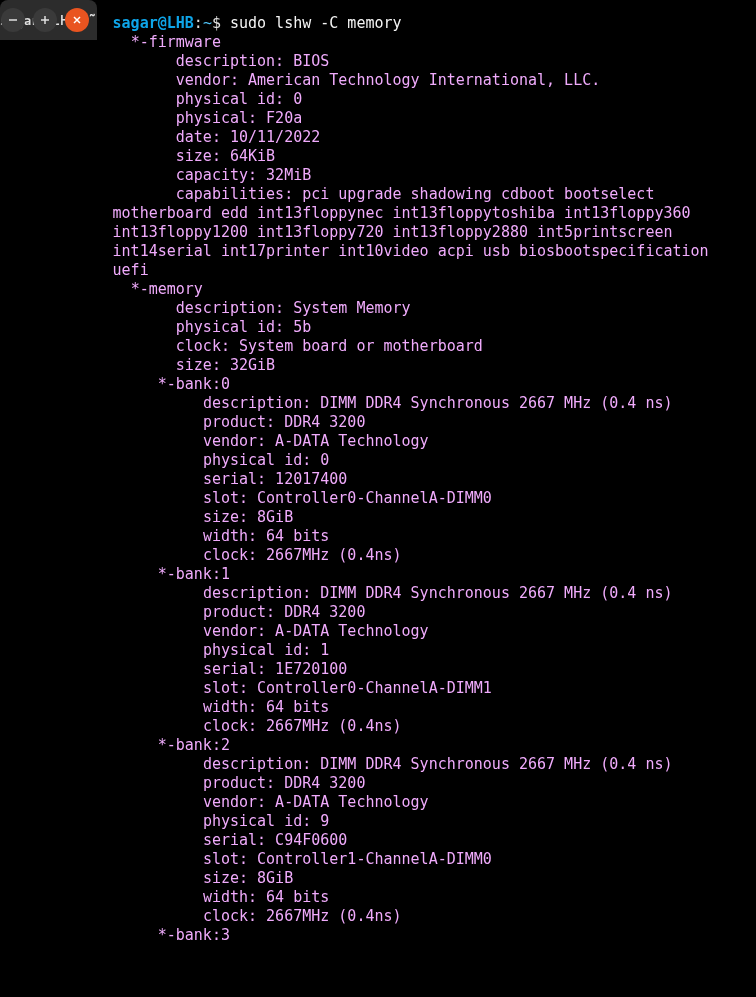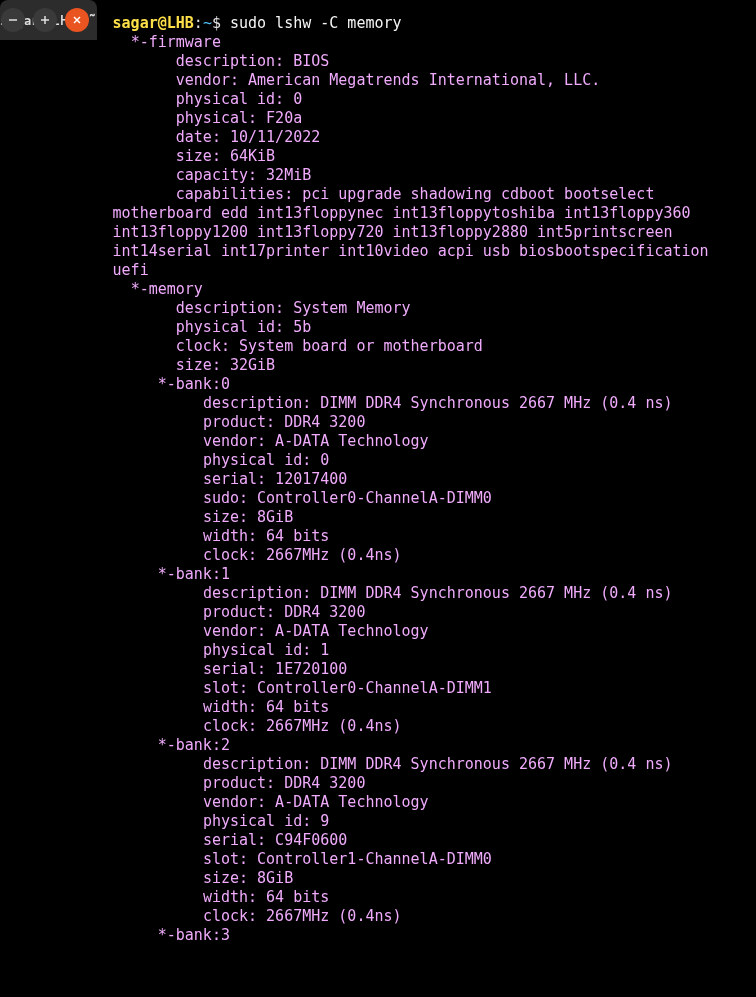--- a/index.html
+++ b/index.html
@@ -75,21 +75,21 @@
     }
     .terminal-content {
       color: #f5f5f5;
       font-size: 15px;
       line-height: 19px;
       white-space: pre-wrap;
       word-wrap: break-word;
       font-family: 'DejaVu Sans Mono', 'Liberation Mono', 'Courier New', monospace;
     }
     .prompt-user {
-      color: #fde047;
+      color: #0ea5e9;
       font-weight: bold;
     }
     .prompt-colon {
       color: #e0e0e0;
     }
     .prompt-path {
       color: #4fc3f7;
     }
     .prompt-dollar {
       color: #e0e0e0;
@@ -124,39 +124,39 @@
             <line x1="2" y1="2" x2="8" y2="8" stroke="#fff" stroke-width="1.5"></line>
             <line x1="8" y1="2" x2="2" y2="8" stroke="#fff" stroke-width="1.5"></line>
           </svg>
       </div>
     </div>
   </div>
   <div class="terminal">
     <div class="terminal-content"><span class="prompt-user">sagar@LHB</span><span class="prompt-colon">:</span><span class="prompt-path">~</span><span class="prompt-dollar">$ </span><span class="command">sudo lshw -C memory</span>
 <span class="output">  *-firmware</span>
 <span class="output">       description: BIOS</span>
-<span class="output">       vendor: American Megatrends International, LLC.</span>
+<span class="output">       vendor: American Technology International, LLC.</span>
 <span class="output">       physical id: 0</span>
 <span class="output">       physical: F20a</span>
 <span class="output">       date: 10/11/2022</span>
 <span class="output">       size: 64KiB</span>
 <span class="output">       capacity: 32MiB</span>
 <span class="output">       capabilities: pci upgrade shadowing cdboot bootselect motherboard edd int13floppynec int13floppytoshiba int13floppy360 int13floppy1200 int13floppy720 int13floppy2880 int5printscreen int14serial int17printer int10video acpi usb biosbootspecification uefi</span>
 <span class="output">  *-memory</span>
 <span class="output">       description: System Memory</span>
 <span class="output">       physical id: 5b</span>
 <span class="output">       clock: System board or motherboard</span>
 <span class="output">       size: 32GiB</span>
 <span class="output">     *-bank:0</span>
 <span class="output">          description: DIMM DDR4 Synchronous 2667 MHz (0.4 ns)</span>
 <span class="output">          product: DDR4 3200</span>
 <span class="output">          vendor: A-DATA Technology</span>
 <span class="output">          physical id: 0</span>
 <span class="output">          serial: 12017400</span>
-<span class="output">          sudo: Controller0-ChannelA-DIMM0</span>
+<span class="output">          slot: Controller0-ChannelA-DIMM0</span>
 <span class="output">          size: 8GiB</span>
 <span class="output">          width: 64 bits</span>
 <span class="output">          clock: 2667MHz (0.4ns)</span>
 <span class="output">     *-bank:1</span>
 <span class="output">          description: DIMM DDR4 Synchronous 2667 MHz (0.4 ns)</span>
 <span class="output">          product: DDR4 3200</span>
 <span class="output">          vendor: A-DATA Technology</span>
 <span class="output">          physical id: 1</span>
 <span class="output">          serial: 1E720100</span>
 <span class="output">          slot: Controller0-ChannelA-DIMM1</span>

